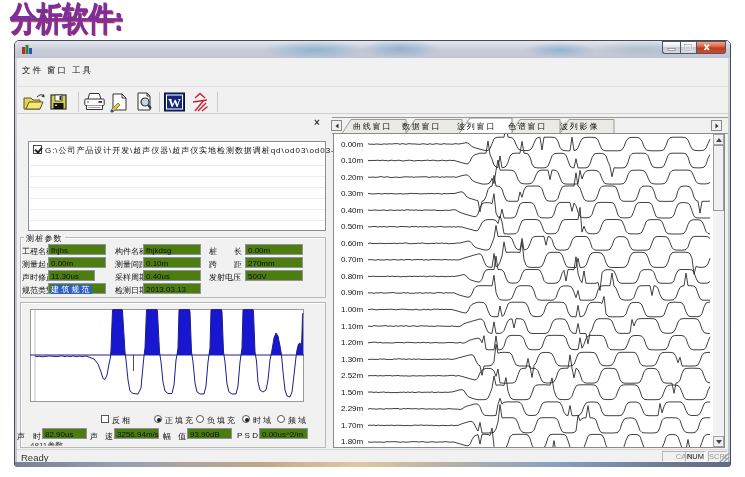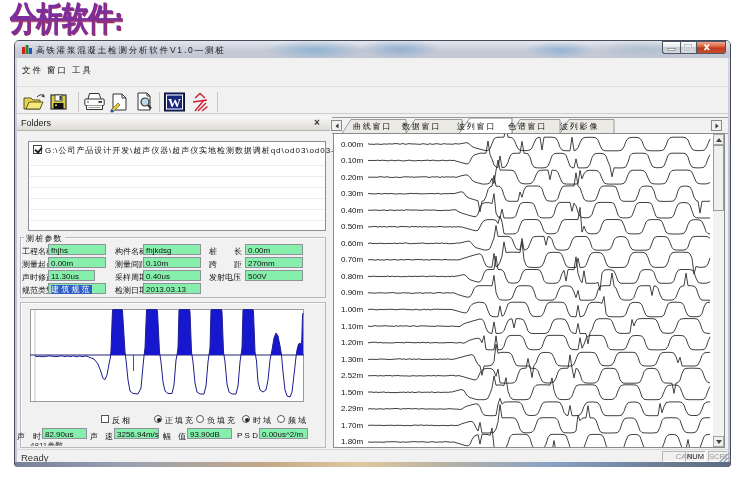--- a/index.html
+++ b/index.html
@@ -28,21 +28,21 @@
 #listbox{left:28px;top:141px;width:298px;height:90px;background:#fff;border:1px solid #888d96}
 .lrow{position:absolute;left:1px;width:295px;height:1px;background:#ececec}
 #cbx{left:33px;top:145px;width:9px;height:9px;background:#fff;border:1px solid #444}
 #cbx:after{content:"";position:absolute;left:1px;top:1px;width:5px;height:3px;border-left:2px solid #222;border-bottom:2px solid #222;transform:rotate(-50deg)}
 #ltext{left:45px;top:145px;font-size:8px;letter-spacing:.95px;color:#111;white-space:nowrap}
 .grp{border:1px solid #b9b9b9;box-shadow:1px 1px 0 #fdfdfd inset}
 #grp1{left:20px;top:237px;width:306px;height:61px}
 #grp2{left:20px;top:302px;width:306px;height:146px}
 .glab{font-size:8px;color:#111;background:#f1f1f1;padding:0 2px;letter-spacing:1.2px}
 .flab{position:absolute;font-size:8px;color:#111;white-space:nowrap}
-.fld{position:absolute;height:11px;background:#86efac;border:1px solid #8e939b;font-size:8px;color:#111;line-height:9px;padding:1px 0 0 2px;white-space:nowrap}
+.fld{position:absolute;height:11px;background:#4d7c0f;border:1px solid #8e939b;font-size:8px;color:#111;line-height:9px;padding:1px 0 0 2px;white-space:nowrap}
 #plot{left:30px;top:309px;width:274px;height:93px;background:#fff;border:1px solid #9a9a9a}
 .rlab{position:absolute;font-size:8px;color:#111;white-space:nowrap;letter-spacing:2px}
 .rad{position:absolute;width:8px;height:8px;border-radius:50%;border:1px solid #555;background:#fff}
 .rdot:after{content:"";position:absolute;left:2px;top:2px;width:4px;height:4px;border-radius:50%;background:#222}
 #ck2{position:absolute;left:101px;top:415px;width:8px;height:8px;border:1px solid #555;background:#fff}
 #clip1{left:30px;top:440px;font-size:8px;color:#333;height:6px;overflow:hidden}
 #sbar{left:17px;top:449px;width:711px;height:13px;background:#f1f1f1;border-top:1px solid #d8d8d8}
 #ready{left:21px;top:452px;font-size:9.5px;color:#333}
 .kbox{top:451px;height:11px;border:1px solid #b7b7b7;border-bottom-color:#fff;border-right-color:#fff;font-size:7.5px;line-height:10px;text-align:center;color:#999}
 #bframe{left:15px;top:462px;width:715px;height:5px;border-radius:0 0 3px 3px;background:linear-gradient(90deg,#76809a,#99a0b2 15%,#c3a887 35%,#e0c89e 48%,#b8b2a4 60%,#88a2c4 75%,#6a7890 92%,#5f6c85)}
@@ -58,21 +58,20 @@
 </style></head><body>
 <div id="page">
 <div class="abs" id="head">分析软件:</div>
 <div class="abs" id="win"></div>
 <div class="abs" id="titlebar"></div>
 <svg class="abs" id="ticon" viewBox="0 0 10 9">
       <rect x="0" y="2" width="3" height="7" fill="#cc2222"></rect>
       <rect x="3.5" y="0" width="3" height="9" fill="#2a8a2a"></rect>
       <rect x="7" y="3" width="3" height="6" fill="#2255cc"></rect>
     </svg>
-<div class="abs" id="ttext">高铁灌浆混凝土检测分析软件V1.0—测桩</div>
 <div class="abs capbtn" id="bmin"></div>
 <div class="abs capbtn" id="bmax"></div>
 <div class="abs capbtn" id="bclose" style="background:linear-gradient(#f2a68c,#dd6644 40%,#bf3a1e 55%,#c84e2e)"></div>
 <svg class="abs" style="left:662px;top:41px;width:64px;height:13px" viewBox="0 0 64 13">
 <rect x="6" y="7.5" width="7" height="2" fill="#fff" stroke="#555" stroke-width="0.5"></rect>
 <rect x="22.5" y="3.5" width="7" height="6" fill="none" stroke="#fff" stroke-width="1.6"></rect>
 <rect x="22.5" y="3.5" width="7" height="6" fill="none" stroke="#666" stroke-width="0.4"></rect>
 <g stroke="#fff" stroke-width="1.8">
         <path d="M42.5,3.5 L47,9 M47,3.5 L42.5,9"></path>
       </g>
@@ -126,21 +125,20 @@
 <text x="10.5" y="14.5" font-family="Liberation Serif" font-size="13" font-weight="bold" fill="#fff" text-anchor="middle">W</text>
       </g>
 <g transform="translate(171,0)" stroke="#cc2233" fill="none" stroke-width="1.4">
 <path d="M4,6 L9,1.5 L14,6"></path>
         <path d="M2,10 L16,8"></path>
         <path d="M13,8 L4,19"></path>
         <path d="M15,11 L7,19"></path>
         <path d="M16.5,14.5 L11,19"></path>
       </g>
 </svg>
-<div class="abs" id="fhead">Folders</div>
 <div class="abs" id="fx">×</div>
 <div class="abs" id="listbox">
 <div class="lrow" style="top:23px"></div>
       <div class="lrow" style="top:34px"></div>
       <div class="lrow" style="top:45px"></div>
       <div class="lrow" style="top:56px"></div>
       <div class="lrow" style="top:67px"></div>
       <div class="lrow" style="top:78px"></div>
 </div>
 <div class="abs" id="cbx"></div>

